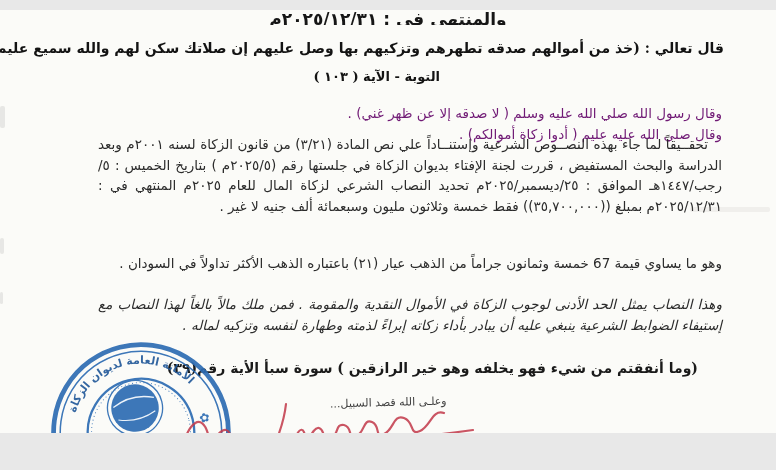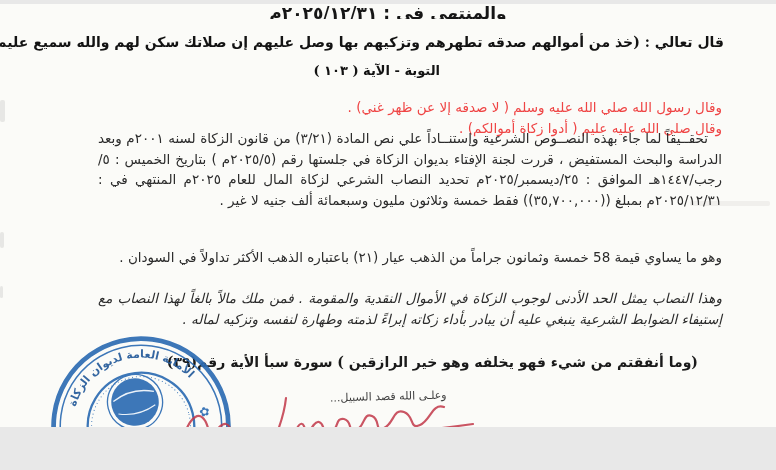--- a/index.html
+++ b/index.html
@@ -1,35 +1,35 @@
 <!DOCTYPE html>
 <html lang="ar" dir="rtl"><head>
 <meta charset="utf-8">
 <style>
   html,body { margin:0; padding:0; background:#e8e8e8; }
   .page {
-    position:relative; width:776px; height:423px; margin:4px auto;
+    position:relative; width:776px; height:423px; margin:10px auto;
     background:#fbfbf8; overflow:hidden; direction:rtl;
     font-family:"DejaVu Sans", sans-serif; color:#2a2a2a;
   }
   .abs { position:absolute; white-space:nowrap; }
 
   
   .header-clip { position:absolute; top:0; left:0; right:0; height:15px; overflow:hidden; text-align:center; }
   .header-text {
     display:inline-block; margin-top:-9px; padding:0 4px 1px 4px;
     font-size:17px; font-weight:bold; color:#161616;
     border-bottom:2px solid #2c2c2c; letter-spacing:.5px;
   }
 
   .quote { font-weight:bold; color:#131313; font-family:"DejaVu Serif","DejaVu Sans",serif; }
   .quote-l1 { top:30px; right:52px; font-size:14px; }
   .quote-l2 { top:59px; right:336px; font-size:13px; }
 
-  .hadith { right:54px; font-size:13.5px; color:#ef4444; }
+  .hadith { right:54px; font-size:13.5px; color:#701a75; }
   .hadith-1 { top:95px; }
   .hadith-2 { top:116px; }
 
   .body-par {
     position:absolute; right:54px; width:624px;
     font-size:13.5px; line-height:20.5px; text-align:justify; color:#2b2b2b;
   }
   .par-1 { top:124px; text-indent:14px; }
   .par-2 { top:243px; }
   .par-3 { top:284px;font-style:italic; }
@@ -66,21 +66,21 @@
     <span class="header-text">والمنتهي في : ٢٠٢٥/١٢/٣١م</span>
   </div>
 
   <div class="abs quote quote-l1">قال تعالي : (خذ من أموالهم صدقه تطهرهم وتزكيهم بها وصل عليهم إن صلاتك سكن لهم والله سميع عليم) سورة</div>
   <div class="abs quote quote-l2">التوبة - الآية ( ١٠٣ )</div>
 
   <div class="abs hadith hadith-1">وقال رسول الله صلي الله عليه وسلم ( لا صدقه إلا عن ظهر غني) .</div>
   <div class="abs hadith hadith-2">وقال صلي الله عليه عليم ( أدوا زكاة أموالكم) .</div>
 
   <div class="body-par par-1">تحقــيقاً لما جاء بهذه النصــوص الشرعية وإستنــاداً علي نص المادة (٣/٢١) من قانون الزكاة لسنه ٢٠٠١م وبعد الدراسة والبحث المستفيض ، قررت لجنة الإفتاء بديوان الزكاة في جلستها رقم (٢٠٢٥/٥م ) بتاريخ الخميس : ٥/رجب/١٤٤٧هـ الموافق : ٢٥/ديسمبر/٢٠٢٥م تحديد النصاب الشرعي لزكاة المال للعام ٢٠٢٥م المنتهي في : ٢٠٢٥/١٢/٣١م بمبلغ ((٣٥,٧٠٠,٠٠٠)) فقط خمسة وثلاثون مليون وسبعمائة ألف جنيه لا غير .</div>
-  <div class="body-par par-2">وهو ما يساوي قيمة 58 خمسة وثمانون جراماً من الذهب عيار (٢١) باعتباره الذهب الأكثر تداولاً في السودان .</div>
+  <div class="body-par par-2">وهو ما يساوي قيمة 67 خمسة وثمانون جراماً من الذهب عيار (٢١) باعتباره الذهب الأكثر تداولاً في السودان .</div>
   <div class="body-par par-3">وهذا النصاب يمثل الحد الأدنى لوجوب الزكاة في الأموال النقدية والمقومة . فمن ملك مالاً بالغاً لهذا النصاب مع إستيفاء الضوابط الشرعية ينبغي عليه أن يبادر بأداء زكاته إبراءً لذمته وطهارة لنفسه وتزكيه لماله .</div>
 
   <div class="abs footer-quote">(وما أنفقتم من شيء فهو يخلفه وهو خير الرازقين ) سورة سبأ الأية رقم(٣٩)</div>
   <div class="abs closing">وعلـى الله قصد السبيل...</div>
 
   <div class="stamp-wrap">
     <svg viewBox="0 0 200 200" width="190" height="190">
       <defs>
         <path id="stamp-arc-top" d="M 29,112 A 72 72 0 1 1 171,112" fill="none"></path>
       </defs>

